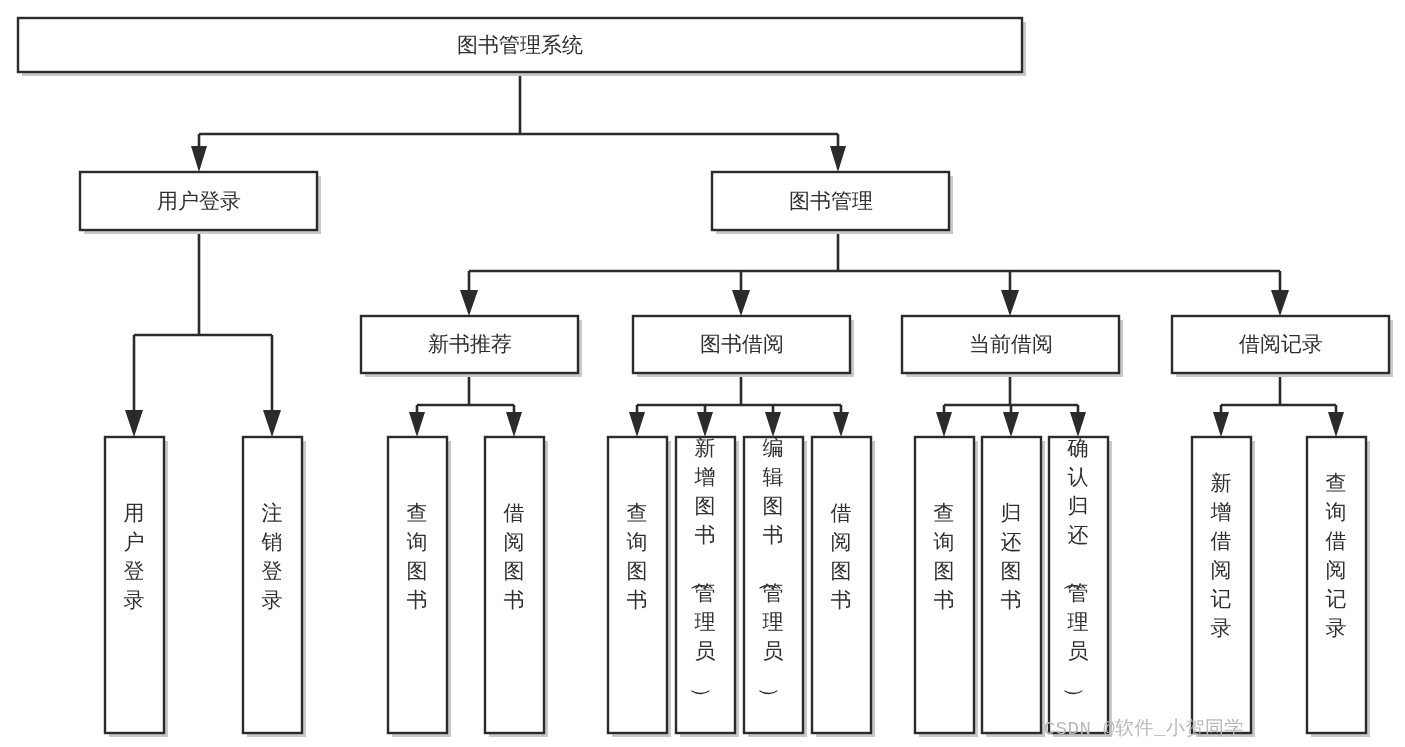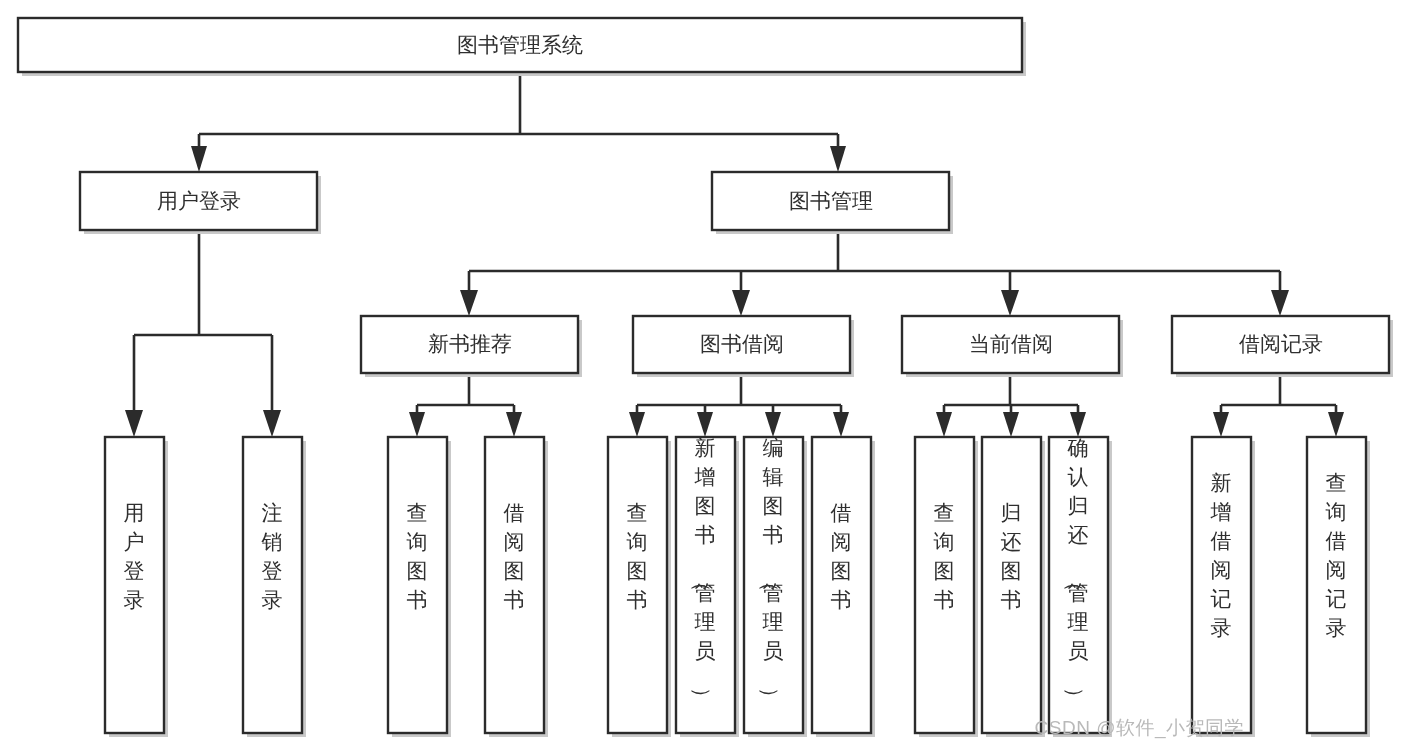--- a/index.html
+++ b/index.html
@@ -53,21 +53,21 @@
   .node-label-v {
     font-family: "DejaVu Sans", "Liberation Sans", sans-serif;
     font-size: 21px;
     fill: #2f2f2f;
     text-anchor: middle;
   }
   .watermark-text {
     position: absolute;
     right: 14px;
     bottom: 6px;
-    font-family: Liberation Sans, sans-serif;
+    font-family: Liberation Mono, monospace;
     font-size: 19px;
     color: #b9b9b9;
     white-space: nowrap;
     letter-spacing: 0.5px;
   }
 </style>
 </head>
 <body>
 
 <div id="diagram-root">

